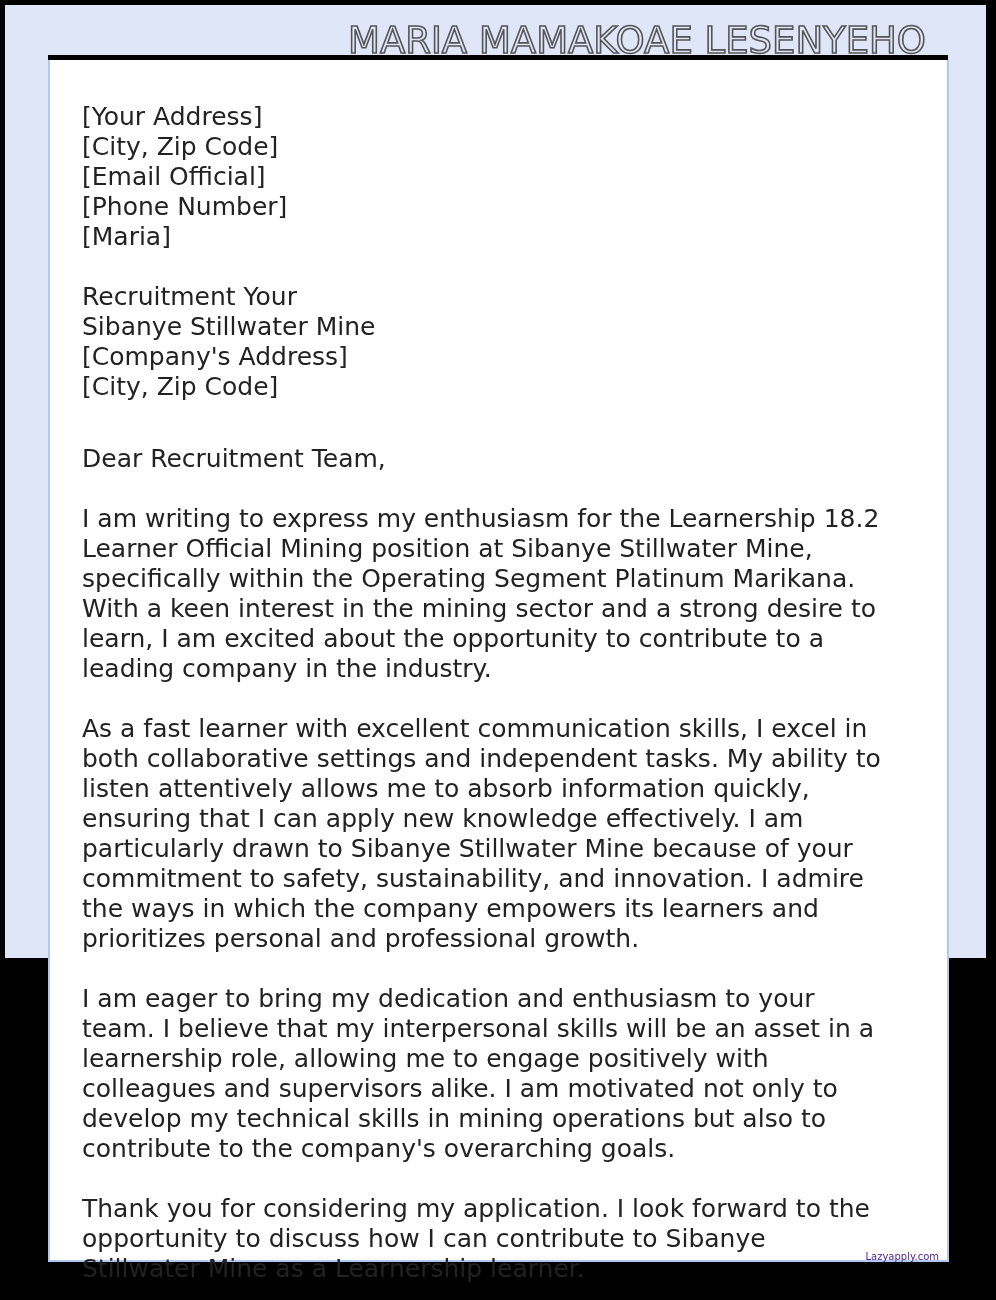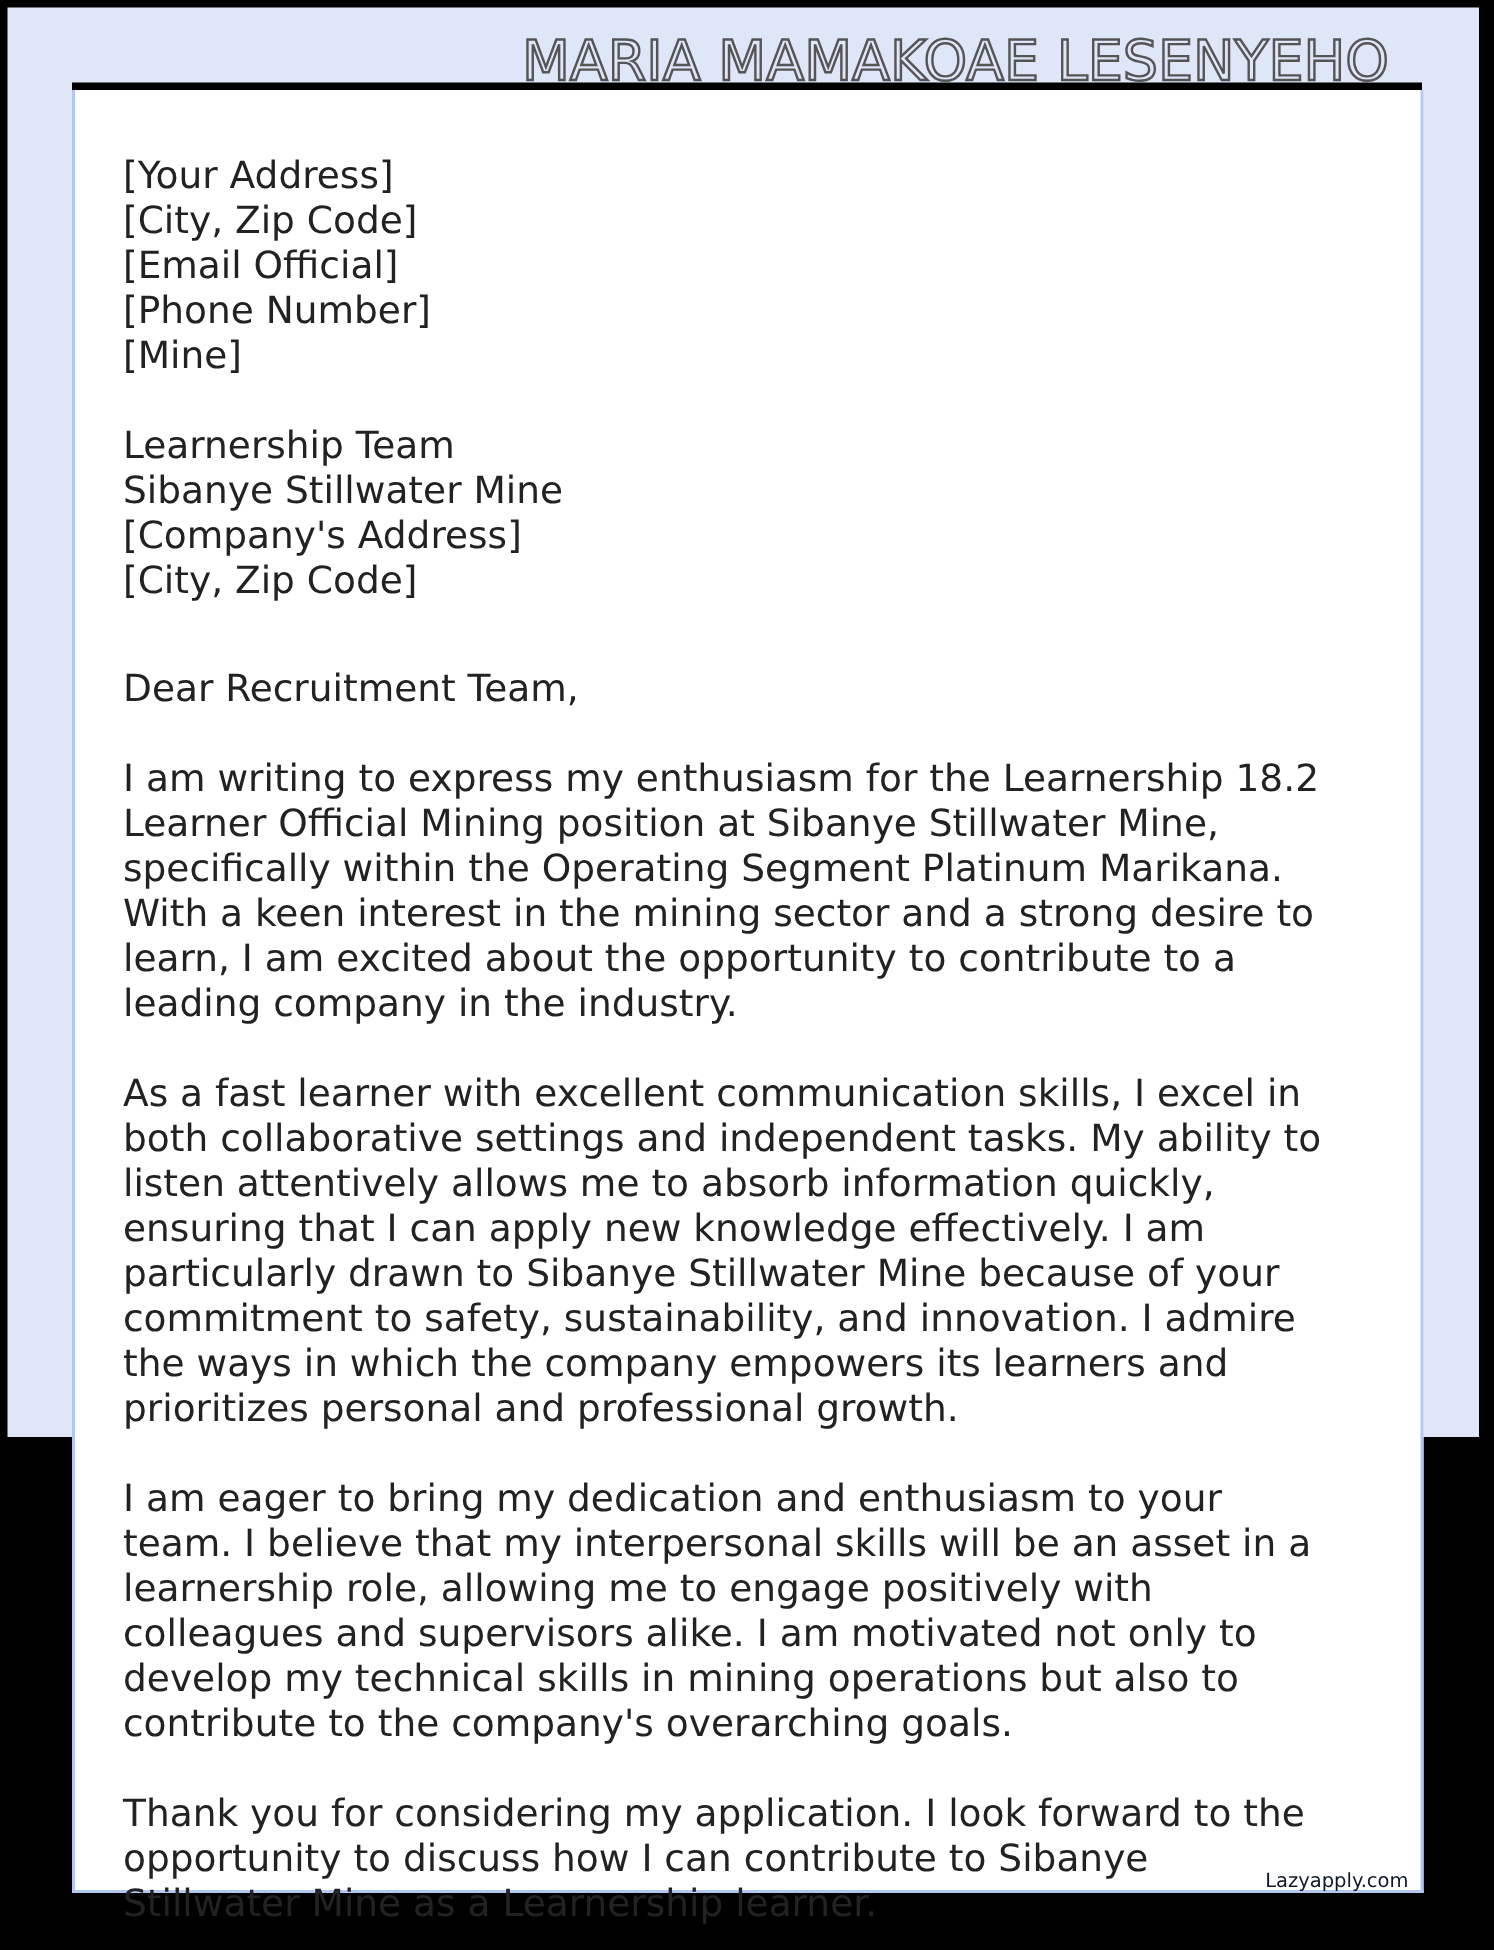--- a/index.html
+++ b/index.html
@@ -55,43 +55,43 @@
     .content .line { display: block; white-space: nowrap; }
     .content p { margin: 12px 0 30px 0; }
     .gap { height: 30px; }
     .date-line {
       color: #1e88e5;
       margin-top: 27px;
     }
     .footer-brand {
       position: absolute;
       right: 8px; bottom: -2px;
-      font-size: 13px;
-      color: #0f172a;
+      font-size: 10px;
+      color: #4c1d95;
     }
   </style>
 </head>
 <body>
 
 <div class="frame">
   <div class="header-name">MARIA MAMAKOAE LESENYEHO</div>
   <div class="header-rule"></div>
 
   <div class="paper">
     <div class="content">
       <div>
         <span class="line">[Your Address]</span>
         <span class="line">[City, Zip Code]</span>
         <span class="line">[Email Official]</span>
         <span class="line">[Phone Number]</span>
-        <span class="line">[Mine]</span>
+        <span class="line">[Maria]</span>
       </div>
       <div class="gap"></div>
       <div>
-        <span class="line">Learnership Team</span>
+        <span class="line">Recruitment Your</span>
         <span class="line">Sibanye Stillwater Mine</span>
         <span class="line">[Company's Address]</span>
         <span class="line">[City, Zip Code]</span>
       </div>
       <div class="gap"></div>
       <p>Dear Recruitment Team,</p>
       <p>I am writing to express my enthusiasm for the Learnership 18.2 Learner Official Mining position at Sibanye Stillwater Mine, specifically within the Operating Segment Platinum Marikana. With a keen interest in the mining sector and a strong desire to learn, I am excited about the opportunity to contribute to a leading company in the industry.</p>
       <p>As a fast learner with excellent communication skills, I excel in both collaborative settings and independent tasks. My ability to listen attentively allows me to absorb information quickly, ensuring that I can apply new knowledge effectively. I am particularly drawn to Sibanye Stillwater Mine because of your commitment to safety, sustainability, and innovation. I admire the ways in which the company empowers its learners and prioritizes personal and professional growth.</p>
       <p>I am eager to bring my dedication and enthusiasm to your team. I believe that my interpersonal skills will be an asset in a learnership role, allowing me to engage positively with colleagues and supervisors alike. I am motivated not only to develop my technical skills in mining operations but also to contribute to the company's overarching goals.</p>
       <p>Thank you for considering my application. I look forward to the opportunity to discuss how I can contribute to Sibanye Stillwater Mine as a Learnership learner.</p>

